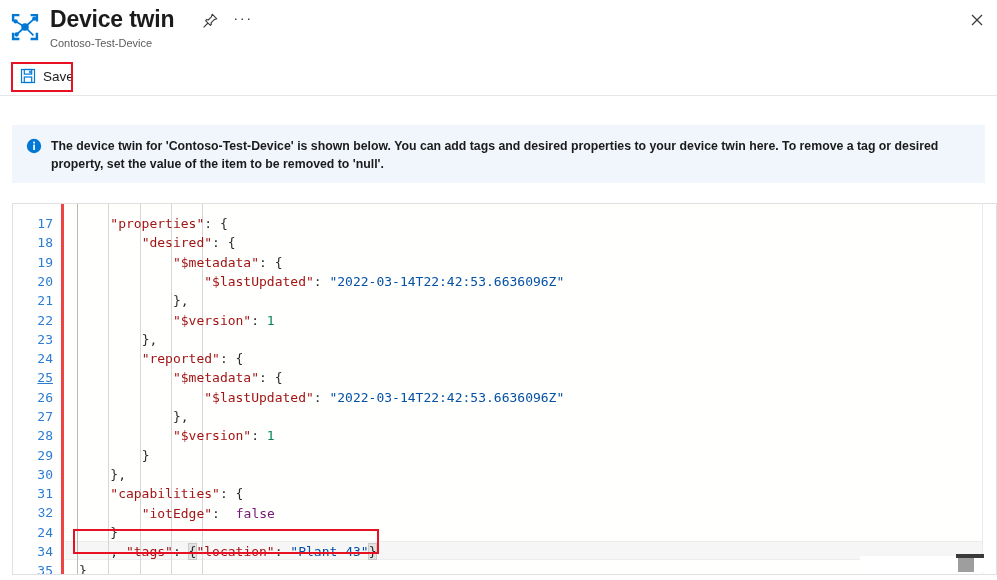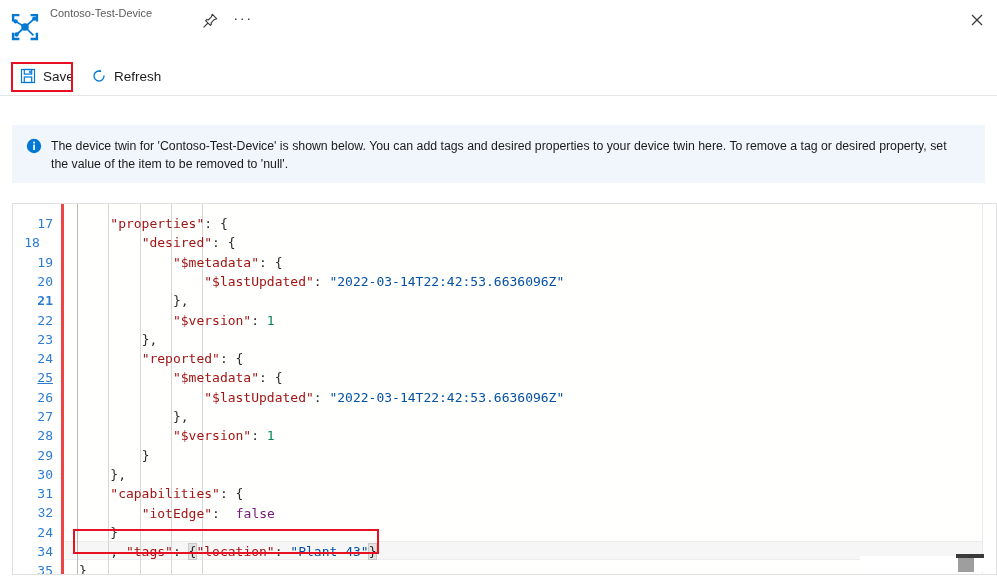--- a/index.html
+++ b/index.html
@@ -108,20 +108,21 @@
 
   
   .banner {
     position: absolute;
     left: 12px; top: 125px;
     width: 973px; height: 58px;
     background: #f0f6fc;
     display: flex;
     align-items: flex-start;
     padding: 12px 14px 16px 14px;
+    font-weight: bold;
   }
   .banner-icon {
     flex: 0 0 auto;
     width: 16px; height: 16px;
     margin-right: 9px;
     margin-top: 1px;
   }
   .banner-text {
     font-size: 12.3px;
     color: #1b1b1b;
@@ -262,20 +263,21 @@
         <line x1="16" y1="16" x2="7" y2="24" stroke="#0078d4" stroke-width="1.8"></line>
         <line x1="16" y1="16" x2="25" y2="25" stroke="#0078d4" stroke-width="1.8"></line>
         <circle cx="16" cy="16" r="4" fill="#0078d4"></circle>
         <circle cx="6" cy="10" r="2.3" fill="#0078d4"></circle>
         <circle cx="26" cy="7" r="2.3" fill="#0078d4"></circle>
         <circle cx="7" cy="24" r="2.3" fill="#0078d4"></circle>
       </svg>
     </div>
 
     <div class="title-block">
+      <div class="page-title">Device twin</div>
       <div class="subtitle">Contoso-Test-Device</div>
     </div>
 
     <div class="pin-icon">
       <svg width="20" height="20" viewBox="0 0 20 20">
         <g fill="none" stroke="#3b3b3b" stroke-width="1.1" stroke-linejoin="round">
           <path d="M12.2 3.2 L16.8 7.8 L14.2 8.6 L11.0 11.8 L11.5 13.2 L10.3 14.4 L5.6 9.7 L6.8 8.5 L8.2 9.0 L11.4 5.8 Z"></path>
           <line x1="8.0" y1="12.0" x2="3.6" y2="16.4"></line>
         </g>
       </svg>
@@ -298,51 +300,42 @@
         <svg width="16" height="16" viewBox="0 0 16 16">
           <rect x="1.5" y="1.5" width="13" height="13" fill="none" stroke="#0078d4" stroke-width="1.2"></rect>
           <rect x="4.3" y="1.5" width="7.4" height="4.6" fill="none" stroke="#0078d4" stroke-width="1.2"></rect>
           <rect x="4.3" y="9.0" width="7.4" height="5.5" fill="none" stroke="#0078d4" stroke-width="1.2"></rect>
           <rect x="9.2" y="2.6" width="1.6" height="2.6" fill="#0078d4"></rect>
         </svg>
       </span>
       <span class="cmd-label">Save</span>
     </div>
 
-    <div class="cmd cmd-refresh">
-      <span>
-        <svg width="16" height="16" viewBox="0 0 16 16">
-          <path d="M13 8 A5 5 0 1 1 9.6 3.3" fill="none" stroke="#0078d4" stroke-width="1.3" stroke-linecap="round"></path>
-          <path d="M9.0 1.2 L10.2 3.7 L7.5 4.1 Z" fill="#0078d4"></path>
-        </svg>
-      </span>
-      <span class="cmd-label">Refresh</span>
-    </div>
   </div>
   <div class="cmdbar-rule"></div>
   <div class="annot-save"></div>
 
   <div class="banner">
     <span class="banner-icon">
       <svg width="16" height="16" viewBox="0 0 16 16">
         <circle cx="8" cy="8" r="7.2" fill="#0078d4"></circle>
         <rect x="7.2" y="6.6" width="1.7" height="5.4" fill="#ffffff"></rect>
         <rect x="7.2" y="3.6" width="1.7" height="1.9" fill="#ffffff"></rect>
       </svg>
     </span>
     <div class="banner-text">The device twin for 'Contoso-Test-Device' is shown below. You can add tags and desired properties to your device twin here. To remove a tag or desired property, set the value of the item to be removed to 'null'.</div>
   </div>
 
   <div class="editor">
     <div class="gutter" id="gutter">
         <div class="ln" style="top: 10px;">17</div>
-        <div class="ln" style="top: 29.3px; text-align: center;">18</div>
+        <div class="ln" style="top: 29.3px;">18</div>
         <div class="ln" style="top: 48.6px;">19</div>
         <div class="ln" style="top: 67.9px;">20</div>
-        <div class="ln" style="top: 87.2px; font-weight: bold;">21</div>
+        <div class="ln" style="top: 87.2px;">21</div>
         <div class="ln" style="top: 106.5px;">22</div>
         <div class="ln" style="top: 125.8px;">23</div>
         <div class="ln" style="top: 145.1px;">24</div>
         <div class="ln" style="top: 164.4px; text-decoration: underline;">25</div>
         <div class="ln" style="top: 183.7px;">26</div>
         <div class="ln" style="top: 203px;">27</div>
         <div class="ln" style="top: 222.3px;">28</div>
         <div class="ln" style="top: 241.6px;">29</div>
         <div class="ln" style="top: 260.9px;">30</div>
         <div class="ln" style="top: 280.2px;">31</div>

